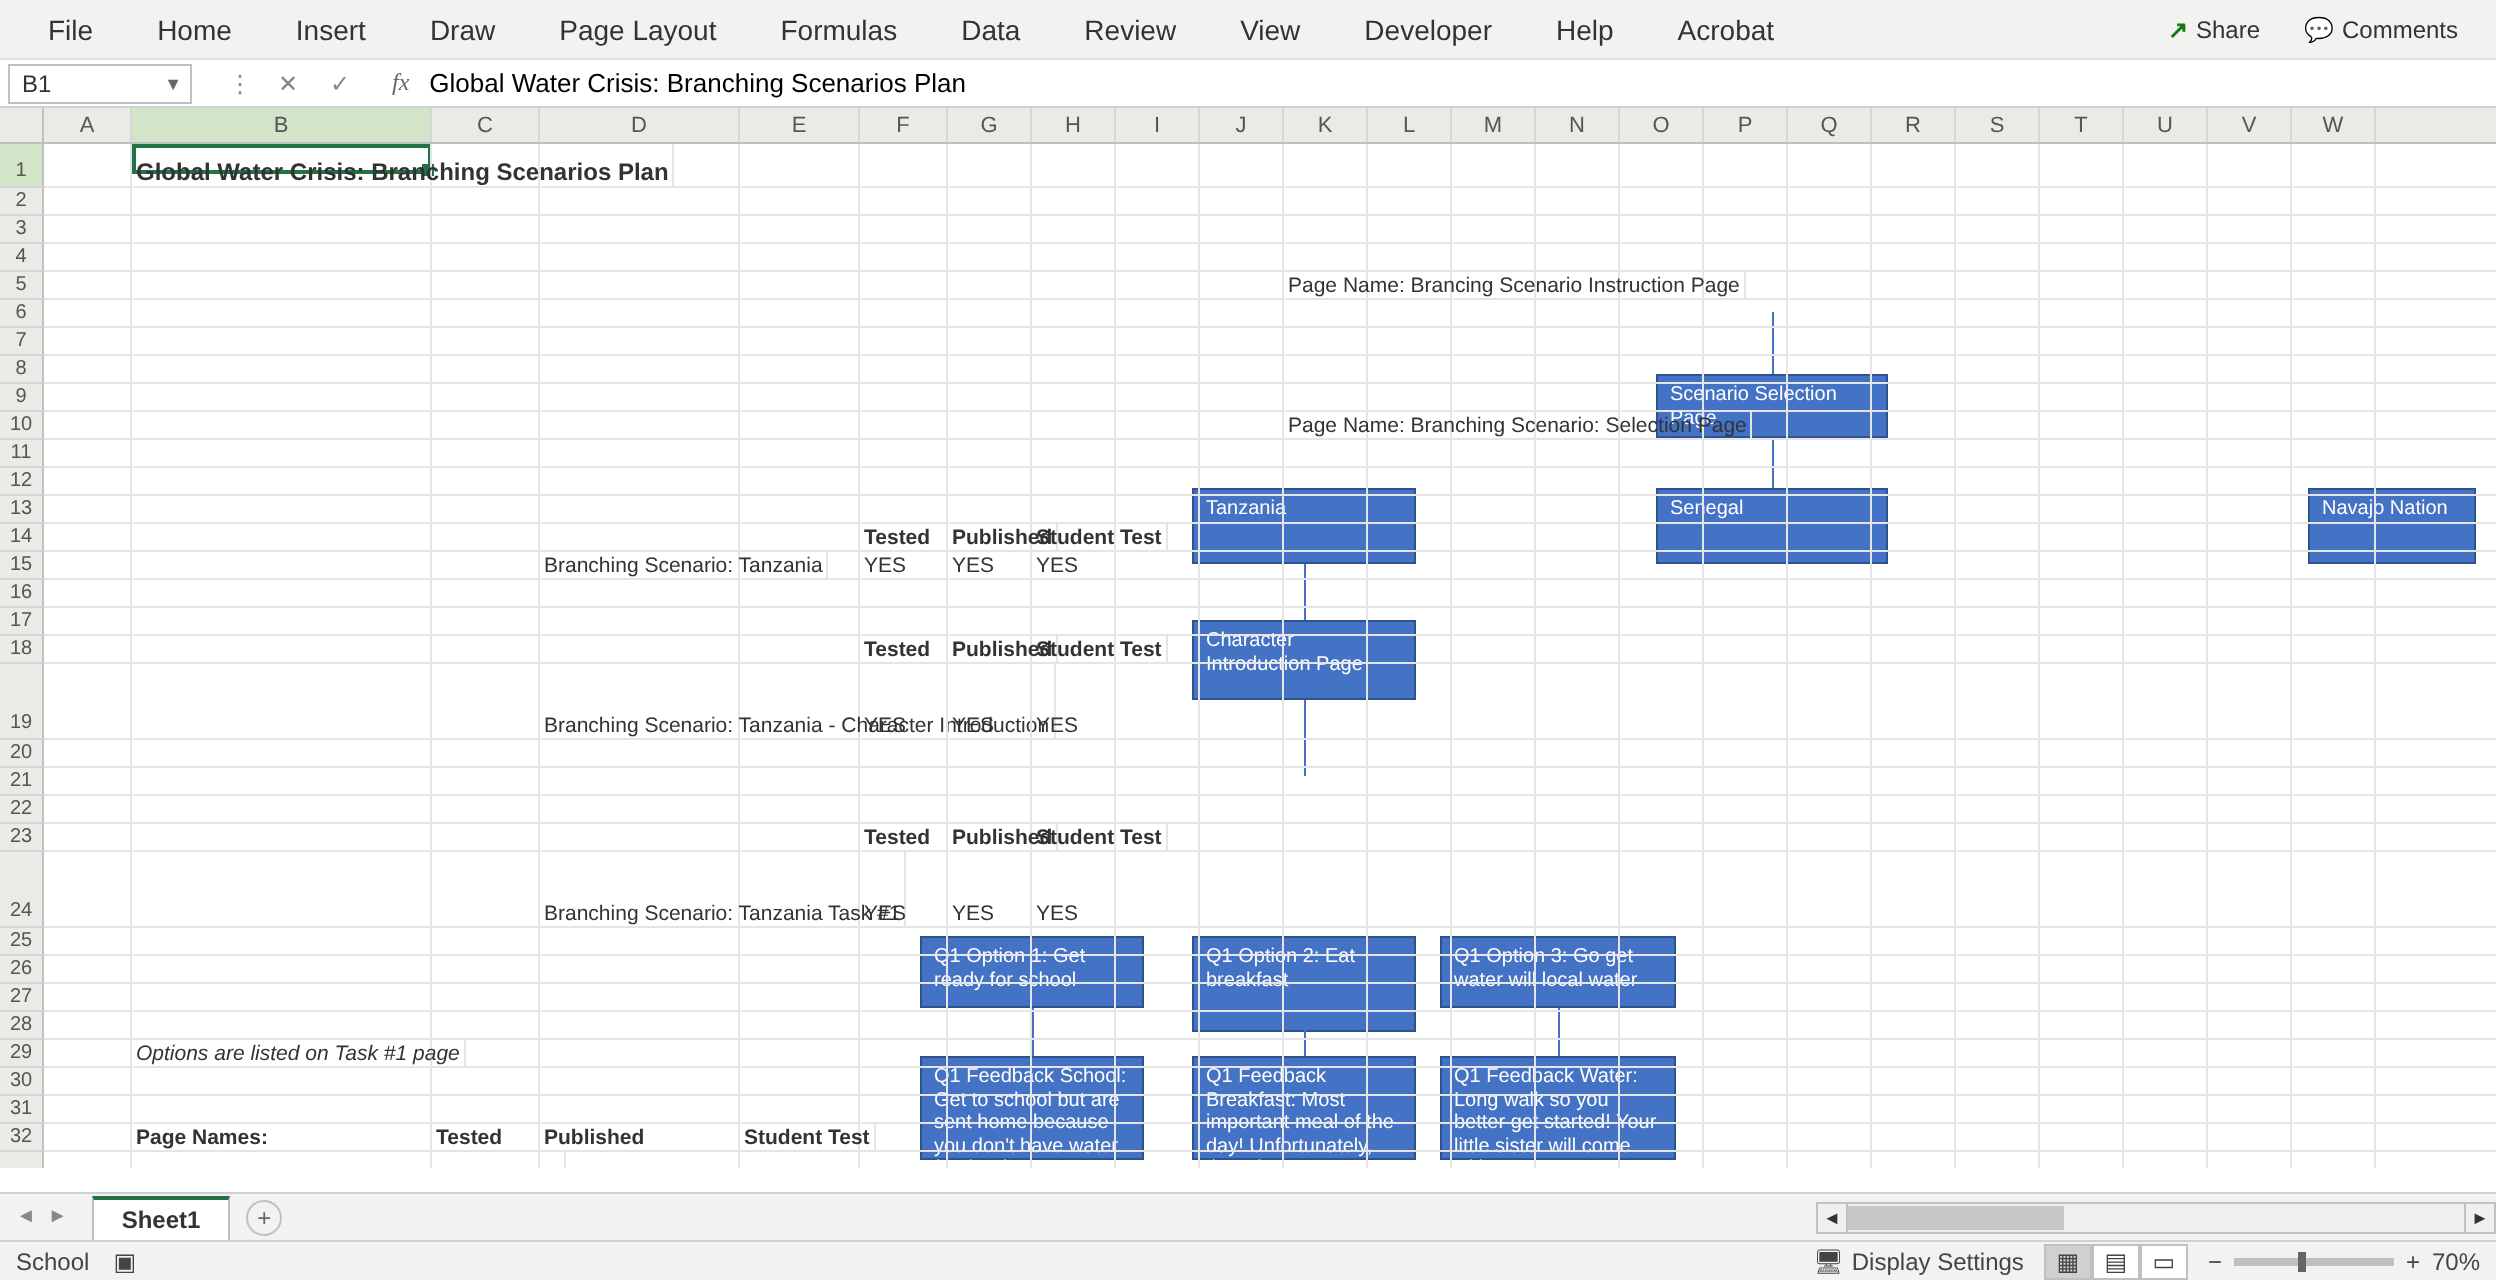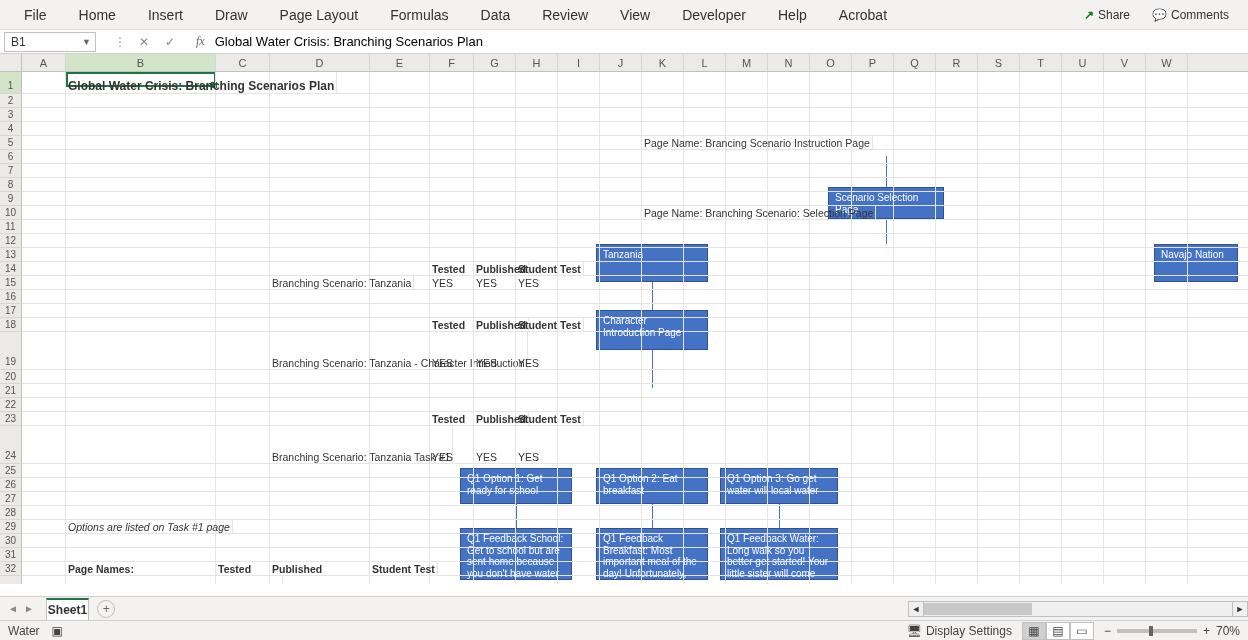--- a/index.html
+++ b/index.html
@@ -56,21 +56,21 @@
 .conn.v { width: 1px; }
 
 
 .sel-cell { position: absolute; border: 2px solid #217346; pointer-events: none; }
 .sel-handle { position:absolute; width:6px; height:6px; background:#217346; right:-3px; bottom:-3px; }
 
 
 .tabs-row { position: absolute; left:0; right:0; bottom: 20px; height: 24px; background: #f3f2f1; border-top: 1px solid #d0d0d0; display: flex; align-items: center; padding-left: 8px; }
 .tab-nav { display:flex; gap:6px; color:#888; padding-right:12px; }
 .tab-nav span { cursor:pointer; font-size:10px; }
-.sheet-tab { background:#fff; border:1px solid #c0c0c0; border-bottom:none; padding: 3px 1px; font-size: 12px; font-weight:bold; border-top:2px solid #217346; cursor:pointer; }
+.sheet-tab { background:#fff; border:1px solid #c0c0c0; border-bottom:none; padding: 3px 14px; font-size: 12px; font-weight:bold; border-top:2px solid #217346; cursor:pointer; }
 .tab-add { margin-left:8px; width:18px; height:18px; border:1px solid #c0c0c0; border-radius:50%; text-align:center; line-height:16px; cursor:pointer; color:#666; }
 .hscroll { margin-left: auto; display:flex; align-items:center; width: 340px; height: 16px; }
 .hscroll .arrow { width:16px; height:16px; border:1px solid #c0c0c0; background:#efefef; text-align:center; line-height:14px; font-size:9px; cursor:pointer; }
 .hscroll .track { flex:1; height:16px; border-top:1px solid #c0c0c0; border-bottom:1px solid #c0c0c0; background:#efefef; position:relative; }
 .hscroll .thumb { position:absolute; left:0; width:35%; top:1px; bottom:1px; background:#c8c8c8; }
 
 
 .statusbar { position:absolute; left:0; right:0; bottom:0; height:20px; background:#f3f2f1; border-top:1px solid #d0d0d0; display:flex; align-items:center; padding:0 8px; font-size:12px; color:#444; }
 .statusbar .right { margin-left:auto; display:flex; align-items:center; gap:10px; }
 .view-btns { display:flex; }
@@ -155,24 +155,25 @@
       </div>
   </div>
   <div class="grid-body" id="grid-body">
 
     <div class="sel-cell" style="left:66px; top:0; width:150px; height:15px;">
         <div class="sel-handle"></div>
       </div>
 
     <div class="shape" style="left:828px; top:115px; width:116px; height:32px;">Scenario Selection Page</div>
     <div class="shape" style="left:596px; top:172px; width:112px; height:38px;">Tanzania</div>
+    <div class="shape" style="left:828px; top:172px; width:116px; height:38px;">Senegal</div>
     <div class="shape" style="left:1154px; top:172px; width:84px; height:38px;">Navajo Nation</div>
     <div class="shape" style="left:596px; top:238px; width:112px; height:40px;">Character Introduction Page</div>
     <div class="shape small" style="left:460px; top:396px; width:112px; height:36px;">Q1 Option 1: Get ready for school</div>
-    <div class="shape small" style="left:596px; top:396px; width:112px; height:36px;">Q1 Option 2: Eat breakfast</div>
+    <div class="shape small" style="left:596px; top:396px; width:112px; height:48px;">Q1 Option 2: Eat breakfast</div>
     <div class="shape small" style="left:720px; top:396px; width:118px; height:36px;">Q1 Option 3: Go get water will local water</div>
     <div class="shape small" style="left:460px; top:456px; width:112px; height:52px;">Q1 Feedback School: Get to school but are sent home because you don't have water for the day</div>
     <div class="shape small" style="left:596px; top:456px; width:112px; height:52px;">Q1 Feedback Breakfast: Most important meal of the day! Unfortunately, there is no water yet and</div>
     <div class="shape small" style="left:720px; top:456px; width:118px; height:52px;">Q1 Feedback Water: Long walk so you better get started! Your little sister will come with</div>
 
     <div class="conn v" style="left:886px; top:84px; height:31px;"></div>
     <div class="conn v" style="left:886px; top:147px; height:25px;"></div>
     <div class="conn v" style="left:652px; top:210px; height:28px;"></div>
     <div class="conn v" style="left:652px; top:278px; height:38px;"></div>
     <div class="conn v" style="left:516px; top:432px; height:24px;"></div>
@@ -1148,21 +1149,21 @@
   <div class="hscroll">
     <div class="arrow">◄</div>
     <div class="track">
         <div class="thumb"></div>
       </div>
     <div class="arrow">►</div>
   </div>
 </div>
 
 <div class="statusbar">
-  <span>Water</span>
+  <span>School</span>
   <span style="margin-left:12px;">▣</span>
   <div class="right">
     <span style="display:flex;align-items:center;gap:4px;">🖥 <span>Display Settings</span></span>
     <div class="view-btns">
       <div class="view-btn active">▦</div>
       <div class="view-btn">▤</div>
       <div class="view-btn">▭</div>
     </div>
     <div class="zoom">
       <span>−</span>

